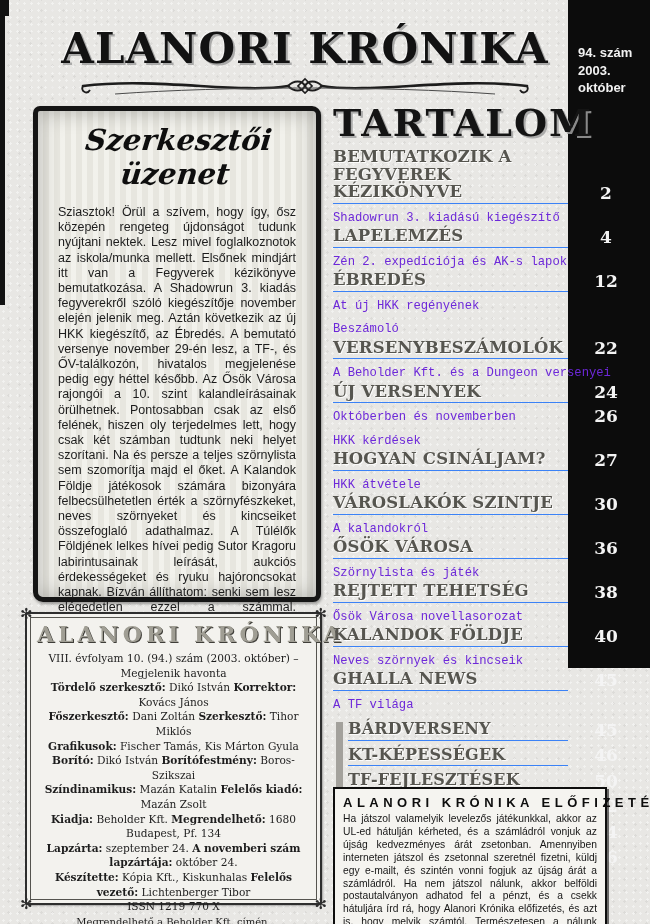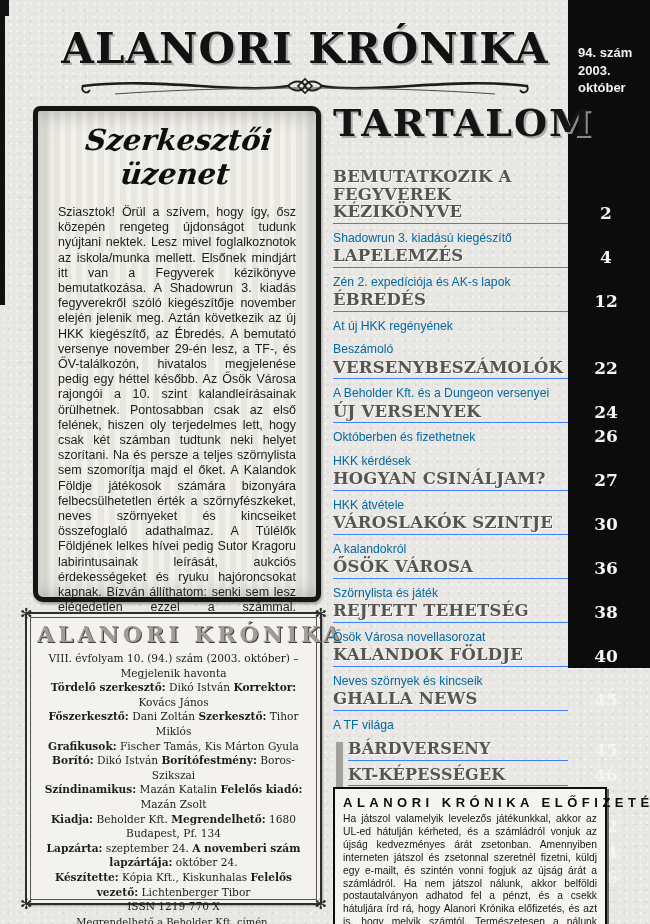--- a/index.html
+++ b/index.html
@@ -67,35 +67,35 @@
   .impressum-lines div{font-family:"DejaVu Serif","Liberation Serif",serif;font-size:10.6px;line-height:14.6px;color:#1d1d1d;}
   .impressum-paras p{margin:2px 0 0 0;font-family:"DejaVu Serif","Liberation Serif",serif;font-size:10px;line-height:12.6px;color:#1d1d1d;}
   .corner-star{position:absolute;font-size:15px;color:#2c2c2c;line-height:1;}
   .cs-tl{left:-7px;top:-8px;} .cs-tr{right:-7px;top:-8px;} .cs-bl{left:-7px;bottom:-8px;} .cs-br{right:-7px;bottom:-8px;}
 
   
   .toc{position:absolute;left:333px;top:100px;width:300px;}
   .toc-title{
     font-family:"DejaVu Serif","Liberation Serif",serif;font-weight:bold;font-size:38px;
     letter-spacing:2px;color:#141414;text-shadow:2px 2px 0 rgba(160,160,160,.85);
-    margin:0 0 23px 0;
+    margin:0 0 3px 0;
   }
   .entry{position:relative;margin-bottom:3px;}
   .entry .row{position:relative;}
   .entry .t{
     display:inline-block;width:235px;box-sizing:border-box;
     font-family:"DejaVu Serif","Liberation Serif",serif;font-weight:bold;font-size:16.5px;line-height:17.5px;
     letter-spacing:.2px;color:#56554f;text-shadow:1px 1px 0 rgba(255,255,255,.85);
     border-bottom:1px solid #3b82f6;padding-bottom:2px;
   }
   .entry .p{
     position:absolute;left:253px;bottom:1px;width:40px;text-align:center;
     font-family:"DejaVu Serif","Liberation Serif",serif;font-weight:bold;font-size:17px;color:#f4f4f4;
   }
-  .entry .s{font-size:12.2px;line-height:12.5px;color:#0369a1;padding-top:8px;}
+  .entry .s{font-size:12.2px;line-height:12.5px;color:#6d28d9;padding-top:8px;font-family:Liberation Mono, monospace;}
   .toc-subgroup{position:relative;margin-top:9px;padding-left:15px;}
   .toc-subgroup:before{content:"";position:absolute;left:3px;top:2px;bottom:4px;width:7px;background:#a3a19c;}
   .sub-entry{position:relative;margin-bottom:5px;}
   .sub-entry .t{width:220px;font-size:16px;line-height:16.5px;}
   .sub-entry .p{left:238px;}
 
   
   .subscription-box{
     position:absolute;left:333px;top:787px;width:274px;box-sizing:border-box;
     background:#f5f4f0;border:2px solid #0d0d0d;padding:6px 8px 7px 8px;
@@ -181,21 +181,21 @@
       </div>
       <div class="entry">
         <div class="s">Beszámoló</div>
       </div>
       <div class="entry">
         <div class="row"><span class="t">VERSENYBESZÁMOLÓK</span><span class="p">22</span></div>
         <div class="s">A Beholder Kft. és a Dungeon versenyei</div>
       </div>
       <div class="entry">
         <div class="row"><span class="t">ÚJ VERSENYEK</span><span class="p">24</span></div>
-        <div class="s">Októberben és fizethetnek</div>
+        <div class="s">Októberben és novemberben</div>
       </div>
       <div class="entry">
         <div class="row"><span class="p">26</span></div>
         <div class="s">HKK kérdések</div>
       </div>
       <div class="entry">
         <div class="row"><span class="t">HOGYAN CSINÁLJAM?</span><span class="p">27</span></div>
         <div class="s">HKK átvétele</div>
       </div>
       <div class="entry">

